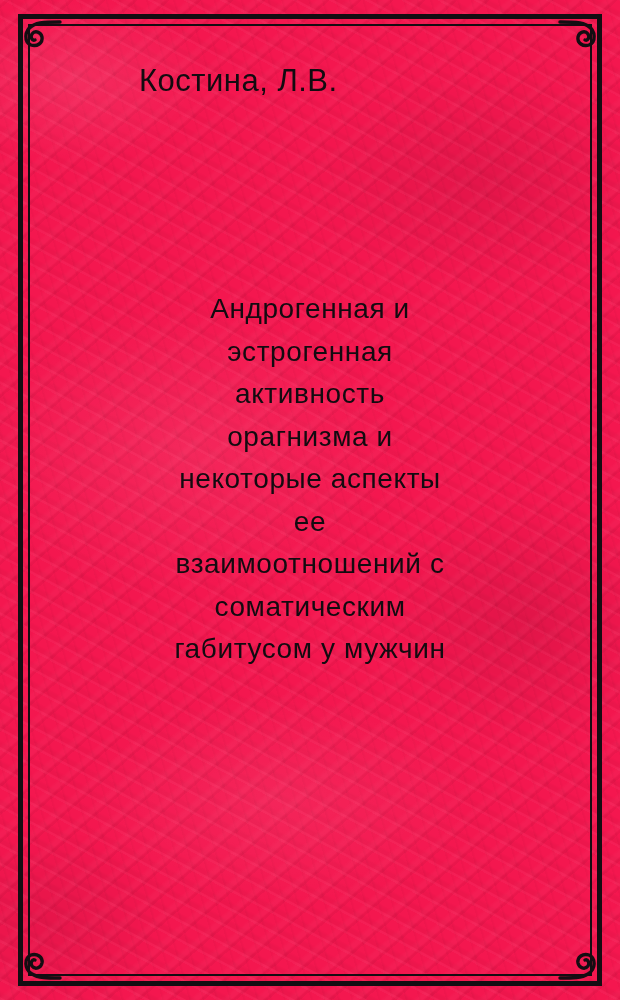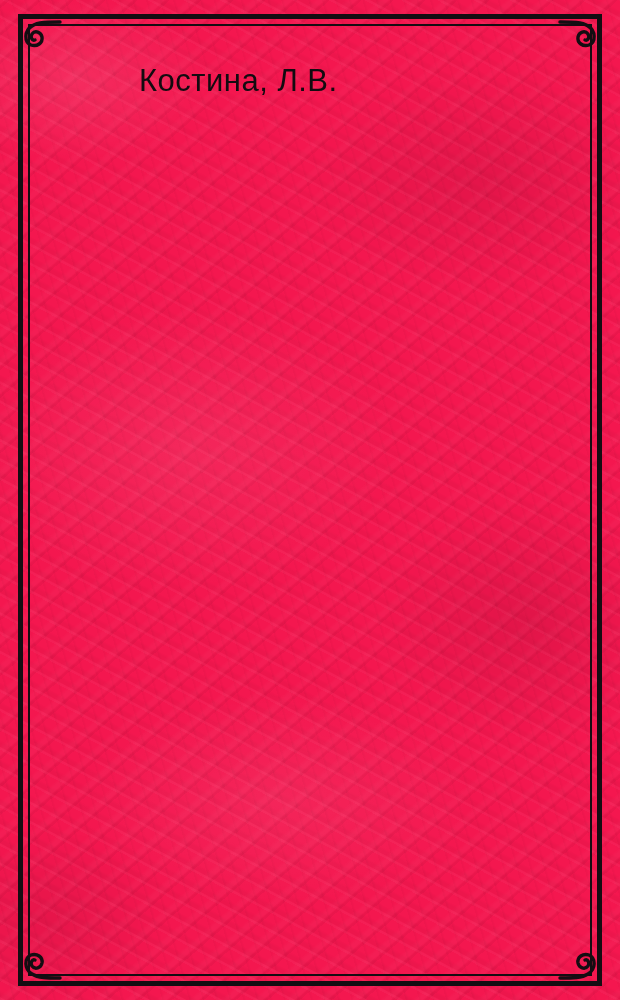--- a/index.html
+++ b/index.html
@@ -124,15 +124,26 @@
   </div>
   <div class="curl curl-br">
     <svg viewBox="0 0 40 40" aria-hidden="true">
       <path d="M38 4 C26 4 16 4 10 8 C2 13 2 24 9 27 C15 29 21 25 20 19 C19 14 13 12 10 16 C8 19 10 23 13 22" fill="none" stroke="currentColor" stroke-width="3.4" stroke-linecap="round"></path>
     </svg>
   </div>
 
   <div class="content">
     <div class="author">Костина, Л.В.</div>
 
+    <div class="title">
+      <span class="line">Андрогенная и</span>
+      <span class="line">эстрогенная</span>
+      <span class="line">активность</span>
+      <span class="line">орагнизма и</span>
+      <span class="line">некоторые  аспекты</span>
+      <span class="line">ее</span>
+      <span class="line">взаимоотношений с</span>
+      <span class="line">соматическим</span>
+      <span class="line">габитусом у  мужчин</span>
+    </div>
   </div>
 
 </div>
 
 </body></html>

